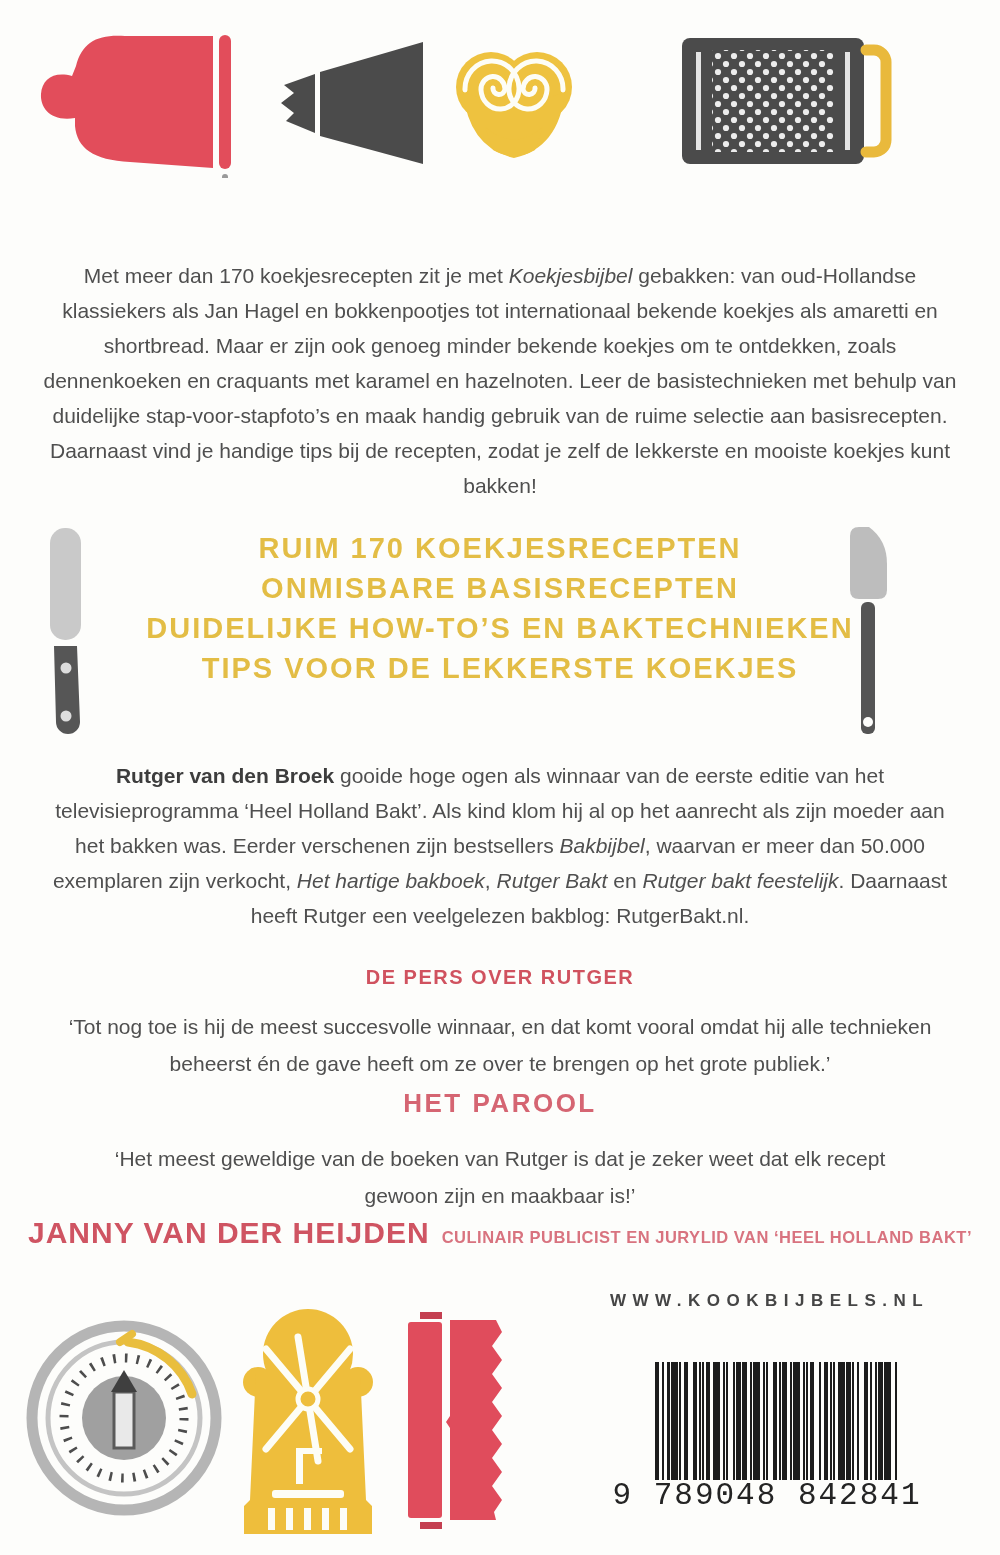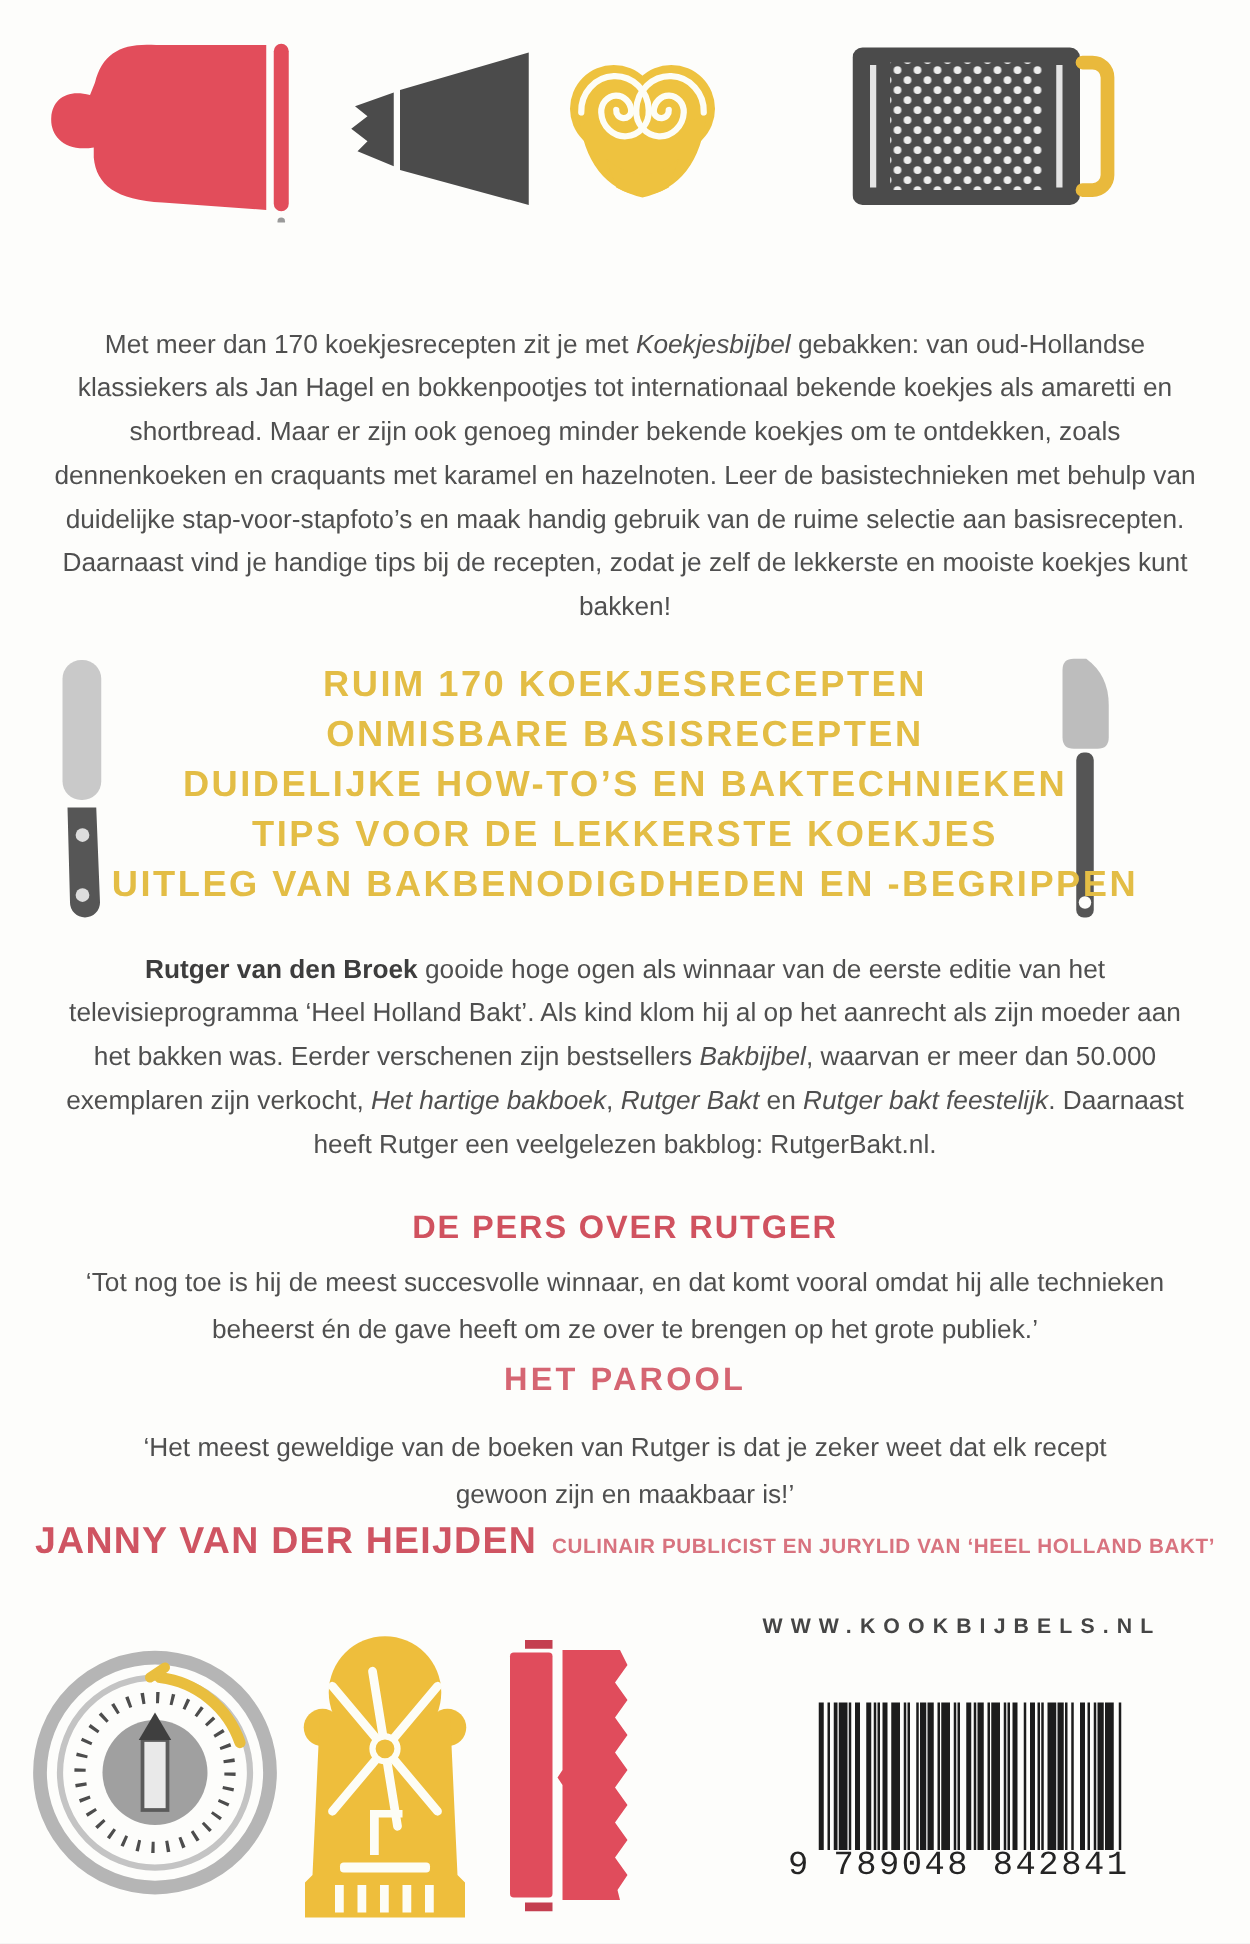--- a/index.html
+++ b/index.html
@@ -14,36 +14,36 @@
     font-size:23px;font-weight:bold;letter-spacing:1px;color:#d0525f;
   }
   .heading .it{font-style:italic;}
   .body-text{font-size:21px;line-height:35px;color:#4f4f4f;}
   .body-text .it{font-style:italic;}
   .body-text .bd{font-weight:bold;color:#3d3d3d;}
   .features{
     font-size:29px;line-height:40px;font-weight:bold;letter-spacing:2px;
     color:#e3bd45;
   }
-  .press-heading{font-size:26px;font-weight:bold;letter-spacing:1.5px;color:#d0525f;}
+  .press-heading{font-size:20px;font-weight:bold;letter-spacing:1.5px;color:#d0525f;}
   .quote{font-size:21px;line-height:37px;color:#4f4f4f;}
   .parool{font-size:26px;letter-spacing:2.5px;color:#d56572;font-weight:bold;}
   .janny{display:flex;align-items:baseline;justify-content:center;gap:12px;white-space:nowrap;}
   .janny-name{font-size:30px;letter-spacing:1px;color:#cf5462;font-weight:bold;}
   .janny-role{font-size:16.5px;letter-spacing:0.5px;color:#d8737f;font-weight:bold;}
   .website{font-size:17px;letter-spacing:6.5px;color:#454545;font-weight:bold;}
   .price-bar{
     background:#141414;color:#c9c9c9;font-size:15px;letter-spacing:1px;
     display:flex;align-items:center;justify-content:center;
   }
   .barcode{display:flex;align-items:stretch;}
   .barcode div{background:#1c1c1c;height:100%;flex:none;}
   .isbn{
     font-family:"Liberation Mono","DejaVu Sans Mono",monospace;
-    font-size:27px;color:#242424;letter-spacing:2px;text-align:center;white-space:nowrap;
+    font-size:31px;color:#242424;letter-spacing:2px;text-align:center;white-space:nowrap;
   }
   svg{display:block;}
 </style>
 </head>
 <body>
 
 <div class="cover">
 
   <div class="abs" style="left:35px;top:28px;width:200px;height:150px">
     <svg width="200" height="150" viewBox="0 0 200 150">
@@ -110,21 +110,20 @@
       <rect x="19" y="78" width="14" height="132" rx="6" fill="#555555"></rect>
       <circle cx="26" cy="198" r="5" fill="#fdfdfb"></circle>
     </svg>
   </div>
 
   <div class="abs center-text features" style="top:528px">
     <div>RUIM 170 KOEKJESRECEPTEN</div>
     <div>ONMISBARE BASISRECEPTEN</div>
     <div>DUIDELIJKE HOW-TO’S EN BAKTECHNIEKEN</div>
     <div>TIPS VOOR DE LEKKERSTE KOEKJES</div>
-    <div>UITLEG VAN BAKBENODIGDHEDEN EN -BEGRIPPEN</div>
   </div>
 
   <div class="abs center-text body-text" style="top:758px"><span class="bd">Rutger van den Broek</span><span> gooide hoge ogen als winnaar van de eerste editie van het televisieprogramma ‘Heel Holland Bakt’. Als kind klom hij al op het aanrecht als zijn moeder aan het bakken was. Eerder verschenen zijn bestsellers </span><span class="it">Bakbijbel</span><span>, waarvan er meer dan 50.000 exemplaren zijn verkocht, </span><span class="it">Het hartige bakboek</span><span>, </span><span class="it">Rutger Bakt</span><span> en </span><span class="it">Rutger bakt feestelijk</span><span>. Daarnaast heeft Rutger een veelgelezen bakblog: RutgerBakt.nl.</span></div>
 
   <div class="abs center-text press-heading" style="top:966px">DE PERS OVER RUTGER</div>
 
   <div class="abs center-text parool" style="top:1088px">HET PAROOL</div>
 
   <div class="abs center-text quote" style="top:1008px;left:55px;right:55px">‘Tot nog toe is hij de meest succesvolle winnaar, en dat komt vooral omdat hij alle technieken beheerst én de gave heeft om ze over te brengen op het grote publiek.’</div>
 

